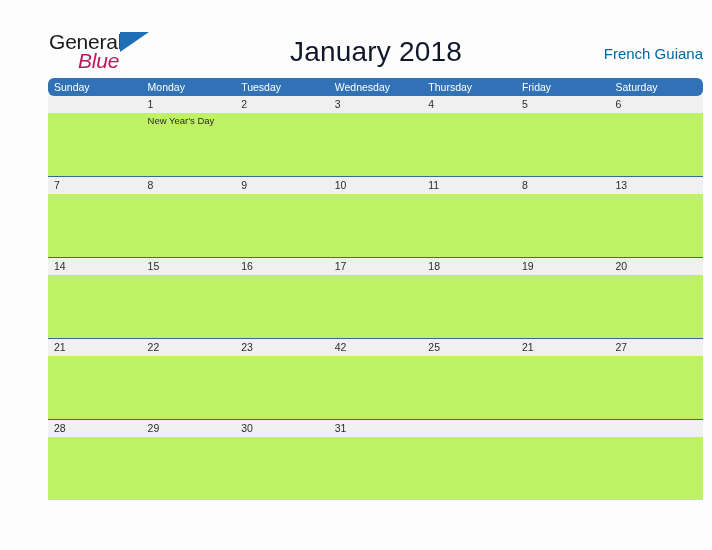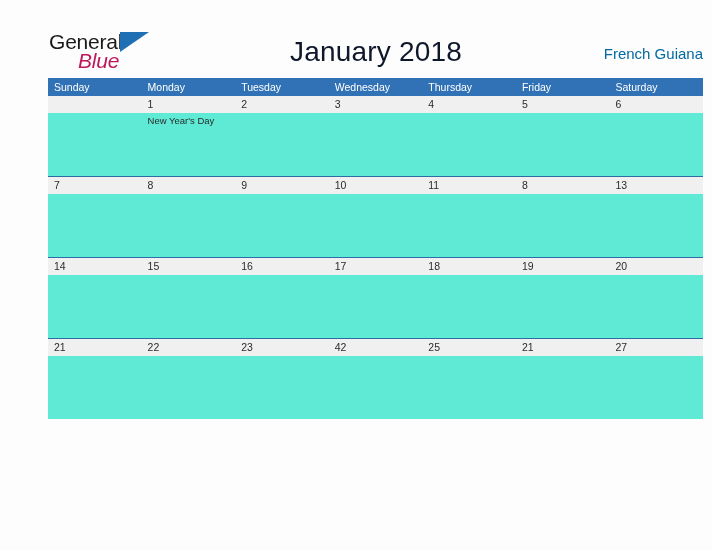--- a/index.html
+++ b/index.html
@@ -89,20 +89,21 @@
     position: absolute;
     left: 28px;
     top: 78px;
     width: 655px;
   }
   .weekday-row {
     display: flex;
     width: 100%;
     background: #3072b5;
     height: 18px;
+    border-radius: 6px;
   }
   .weekday {
     flex: 1 1 0;
     color: #ffffff;
     font-size: 10.5px;
     line-height: 18px;
     padding-left: 6px;
     box-sizing: border-box;
     white-space: nowrap;
   }
@@ -117,21 +118,21 @@
   }
   .week-band {
     display: flex;
     width: 100%;
     height: 17px;
     background: #f0f0f0;
   }
   .week-body {
     display: flex;
     width: 100%;
-    background: #5eead4;
+    background: #bef264;
   }
   .daynum {
     flex: 1 1 0;
     box-sizing: border-box;
     padding-left: 6px;
     font-size: 10.5px;
     line-height: 17px;
     color: #2b2b2b;
   }
   .daycell {
@@ -260,16 +261,37 @@
           <div class="week-body">
             <div class="daycell"></div>
             <div class="daycell"></div>
             <div class="daycell"></div>
             <div class="daycell"></div>
             <div class="daycell"></div>
             <div class="daycell"></div>
             <div class="daycell"></div>
           </div>
         </div>
+        <div class="week week-5">
+          <div class="week-rule"></div>
+          <div class="week-band">
+            <div class="daynum">28</div>
+            <div class="daynum">29</div>
+            <div class="daynum">30</div>
+            <div class="daynum">31</div>
+            <div class="daynum"></div>
+            <div class="daynum"></div>
+            <div class="daynum"></div>
+          </div>
+          <div class="week-body">
+            <div class="daycell"></div>
+            <div class="daycell"></div>
+            <div class="daycell"></div>
+            <div class="daycell"></div>
+            <div class="daycell"></div>
+            <div class="daycell"></div>
+            <div class="daycell"></div>
+          </div>
+        </div>
       </div>
   </div>
 
 </div>
 
 </body></html>

